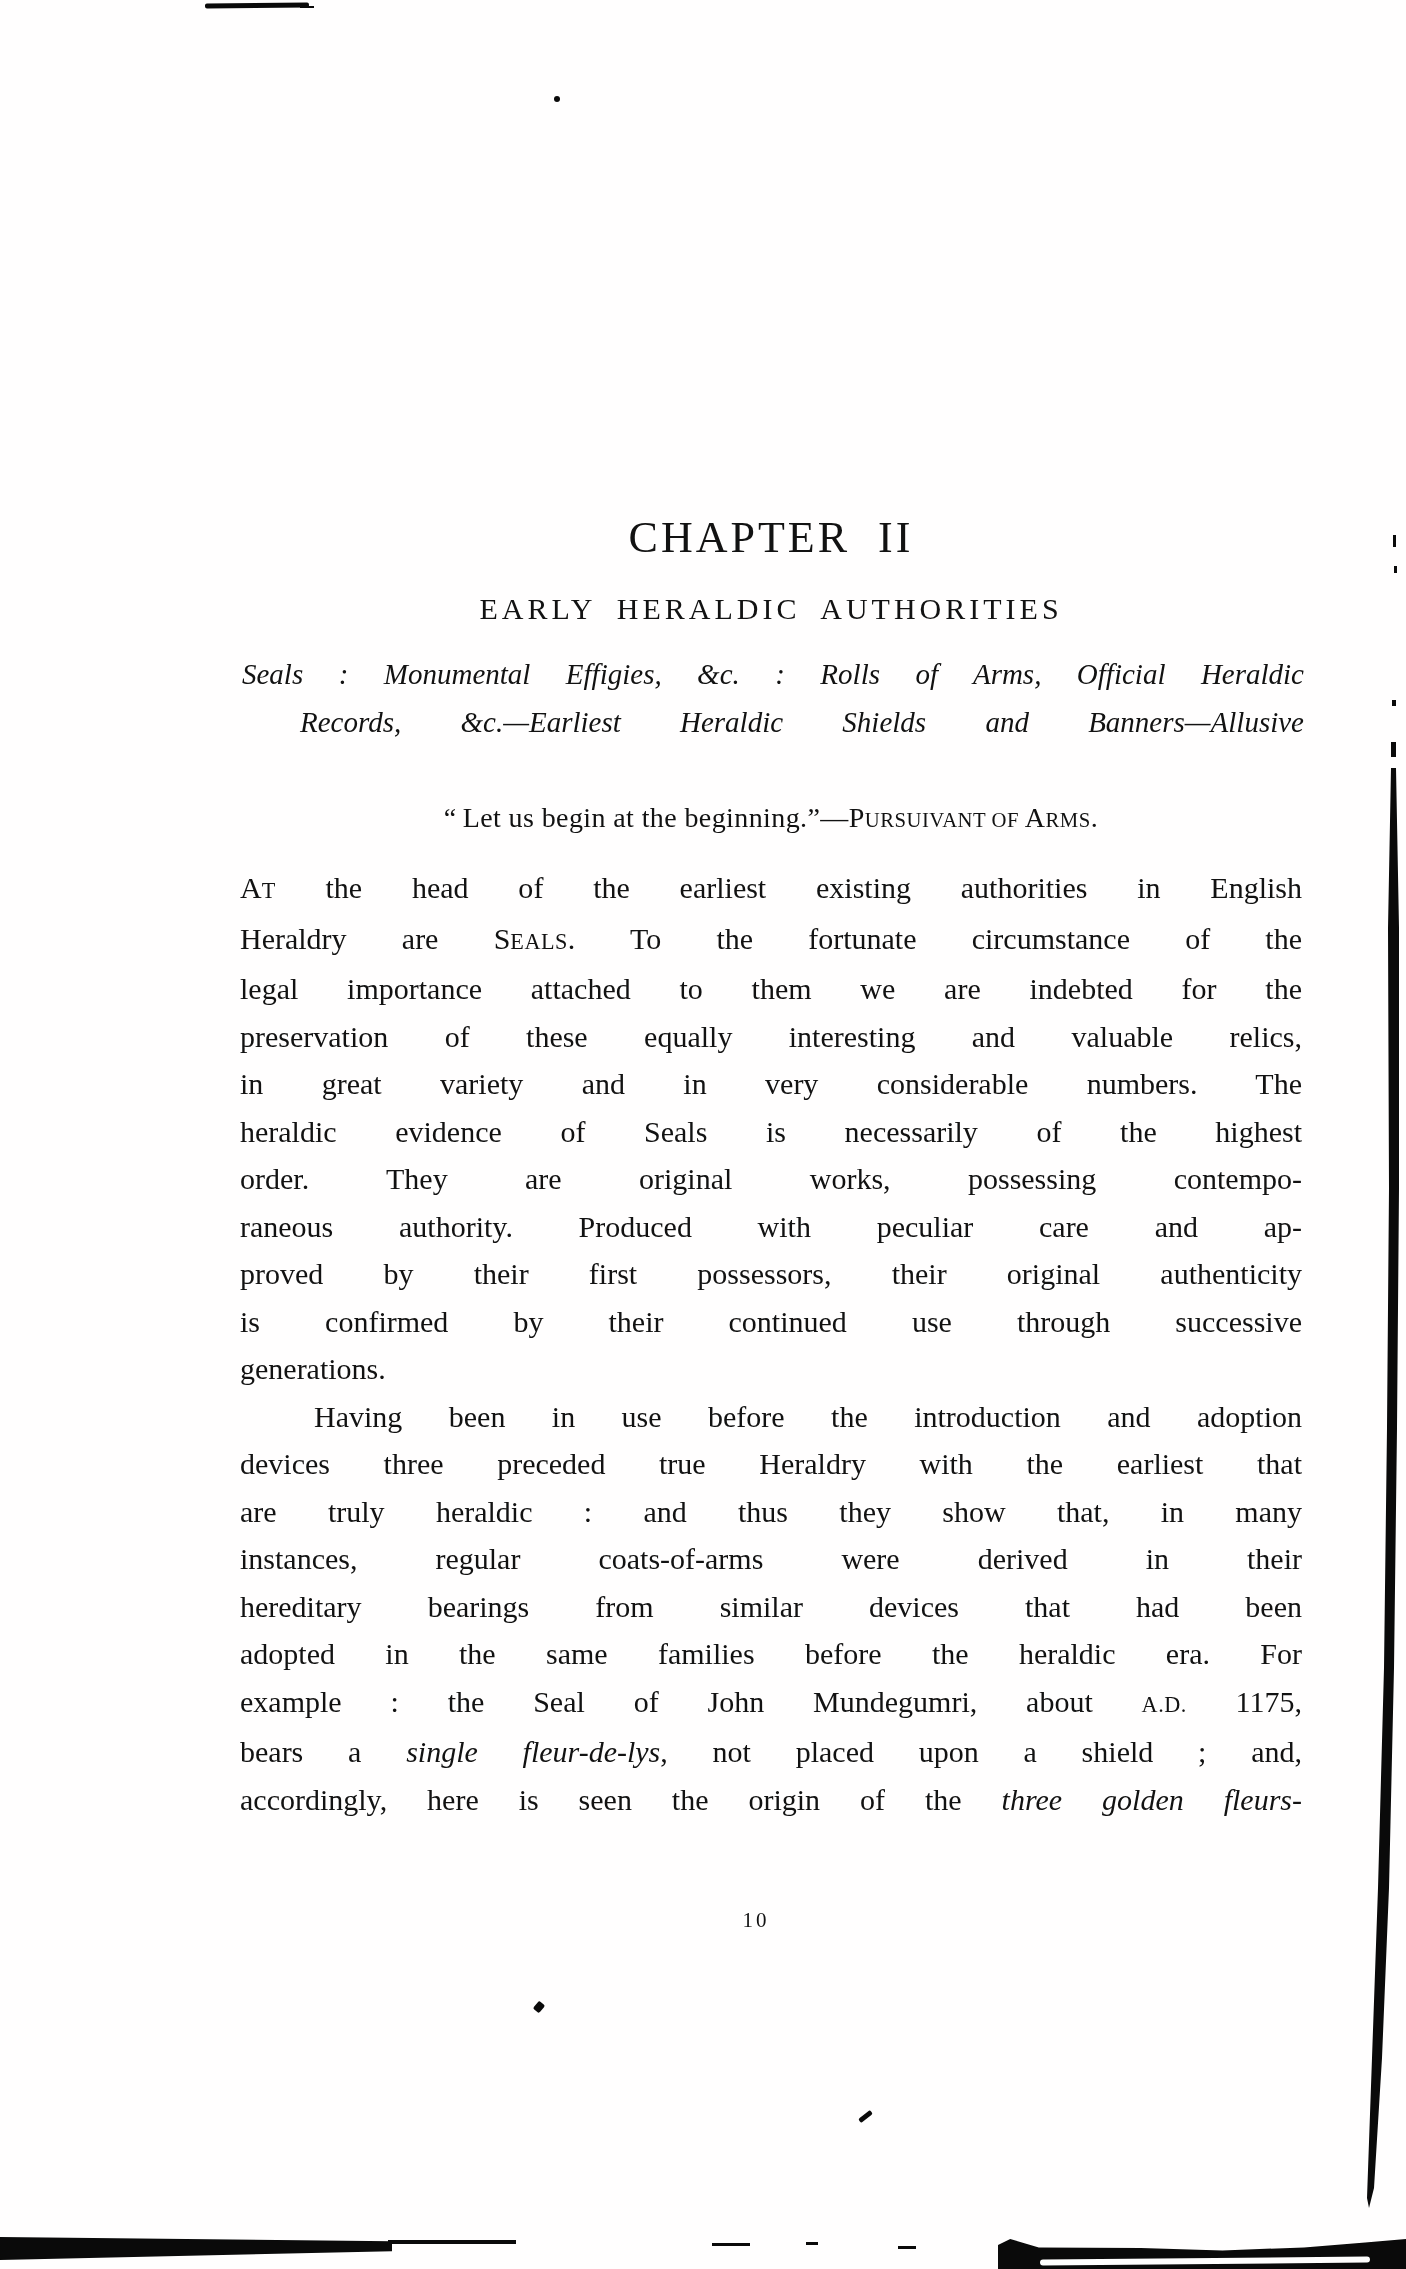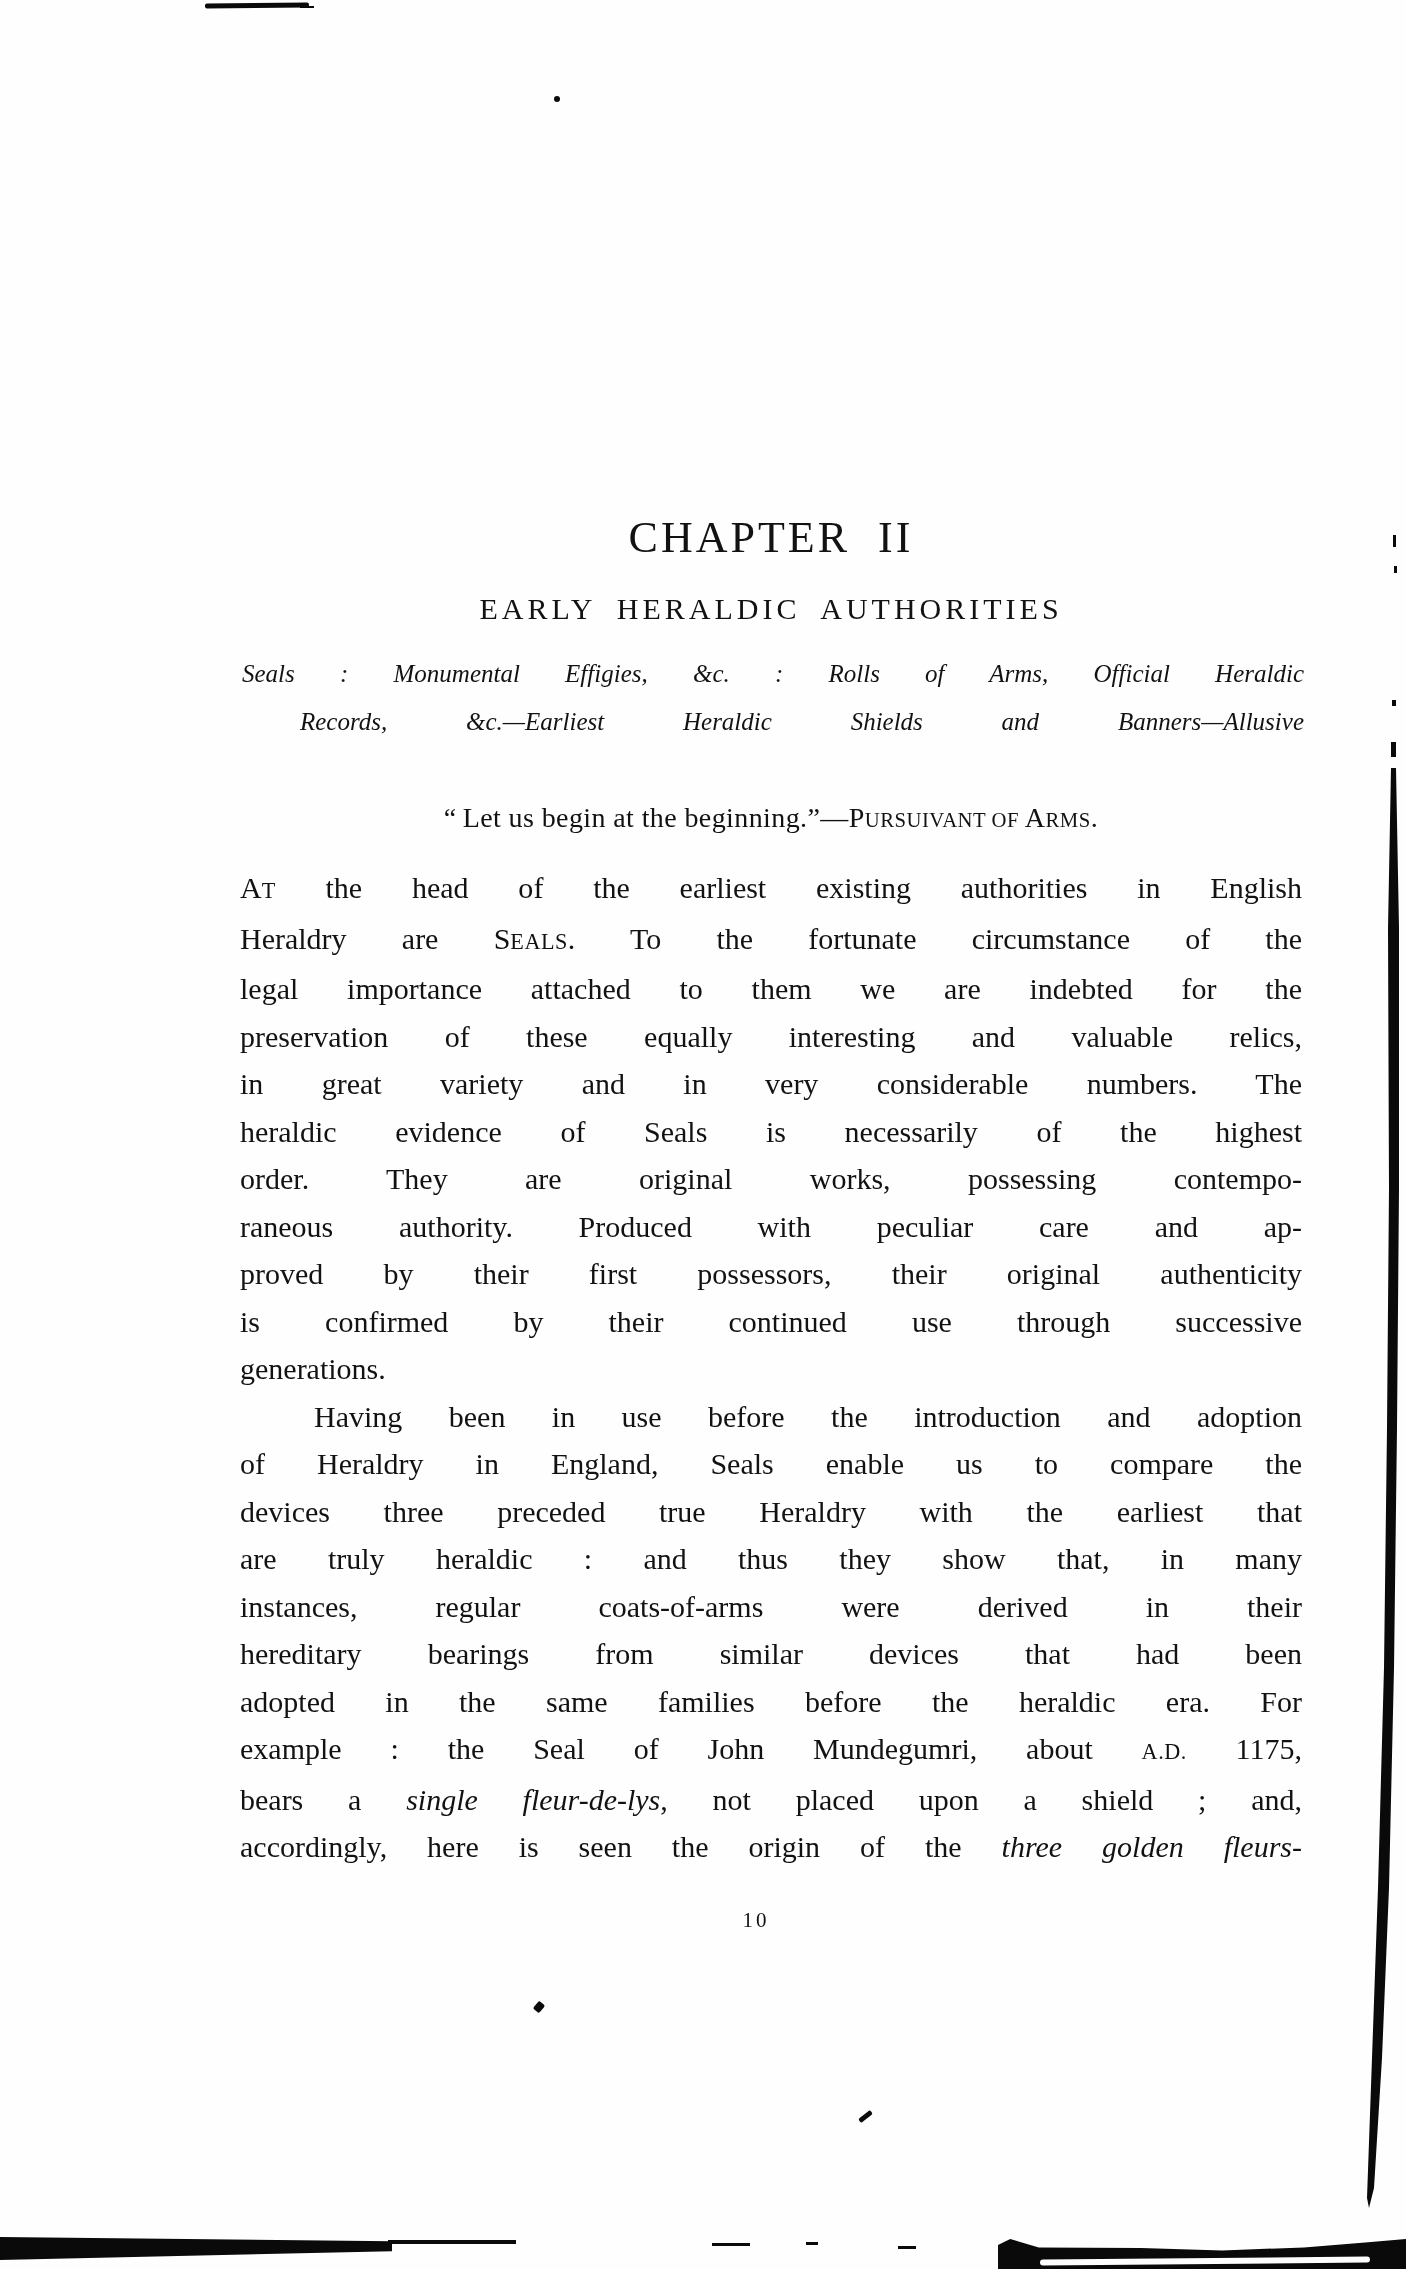--- a/index.html
+++ b/index.html
@@ -21,21 +21,21 @@
   .section-title{
     position:absolute;left:240px;top:592px;width:1062px;
     text-align:center;font-size:30px;letter-spacing:4px;word-spacing:10px;
   }
 
   
   .synopsis{
     position:absolute;left:242px;top:650px;width:1062px;
     font-style:italic;
   }
-  .synopsis .tline{font-size:25px;line-height:48px;}
+  .synopsis .tline{font-size:29px;line-height:48px;}
 
   
   .epigraph{
     position:absolute;left:240px;top:802px;width:1062px;
     text-align:center;font-size:28px;letter-spacing:0.4px;
   }
 
   
   .body-text{
     position:absolute;left:240px;top:864px;width:1062px;
@@ -128,21 +128,20 @@
         <div class="tline" style="padding-left: 0px;">in great variety and in very considerable numbers.  The</div>
         <div class="tline" style="padding-left: 0px;">heraldic evidence of Seals is necessarily of the highest</div>
         <div class="tline" style="padding-left: 0px;">order.  They are original works, possessing contempo-</div>
         <div class="tline" style="padding-left: 0px;">raneous authority.  Produced with peculiar care and ap-</div>
         <div class="tline" style="padding-left: 0px;">proved by their first possessors, their original authenticity</div>
         <div class="tline" style="padding-left: 0px;">is confirmed by their continued use through successive</div>
         <div class="tline flush" style="padding-left: 0px;">generations.</div>
       </div>
       <div>
         <div class="tline" style="padding-left: 74px;">Having been in use before the introduction and adoption</div>
-        <div class="tline" style="padding-left: 0px;">of Heraldry in England, Seals enable us to compare the</div>
         <div class="tline" style="padding-left: 0px;">devices three preceded true Heraldry with the earliest that</div>
         <div class="tline" style="padding-left: 0px;">are truly heraldic :  and thus they show that, in many</div>
         <div class="tline" style="padding-left: 0px;">instances, regular coats-of-arms were derived in their</div>
         <div class="tline" style="padding-left: 0px;">hereditary bearings from similar devices that had been</div>
         <div class="tline" style="padding-left: 0px;">adopted in the same families before the heraldic era.  For</div>
         <div class="tline" style="padding-left: 0px;">example :  the Seal of John Mundegumri, about <span class="sc">A.D.</span> 1175,</div>
         <div class="tline" style="padding-left: 0px;">bears a <em>single fleur-de-lys</em>, not placed upon a shield ; and,</div>
         <div class="tline" style="padding-left: 0px;">accordingly, here is seen the origin of the <em>three golden fleurs-</em></div>
       </div>
     </div>

